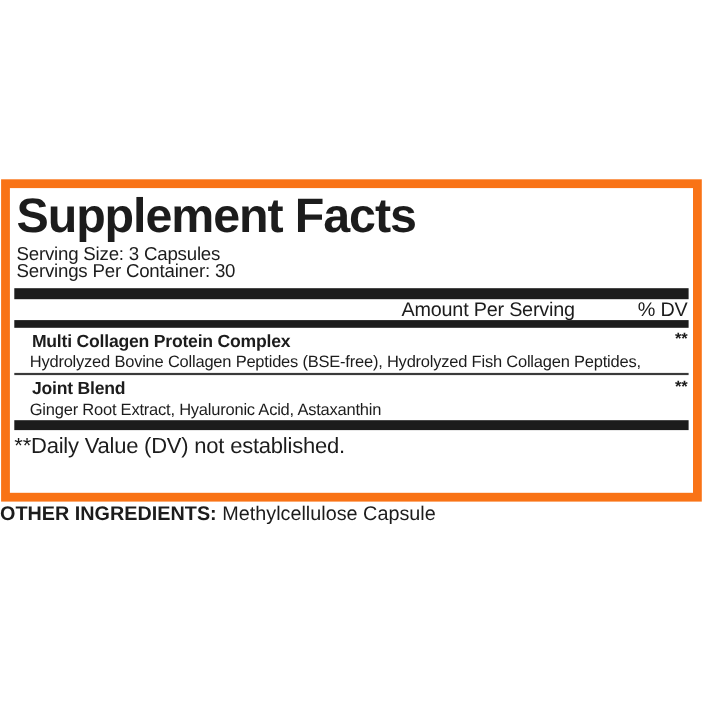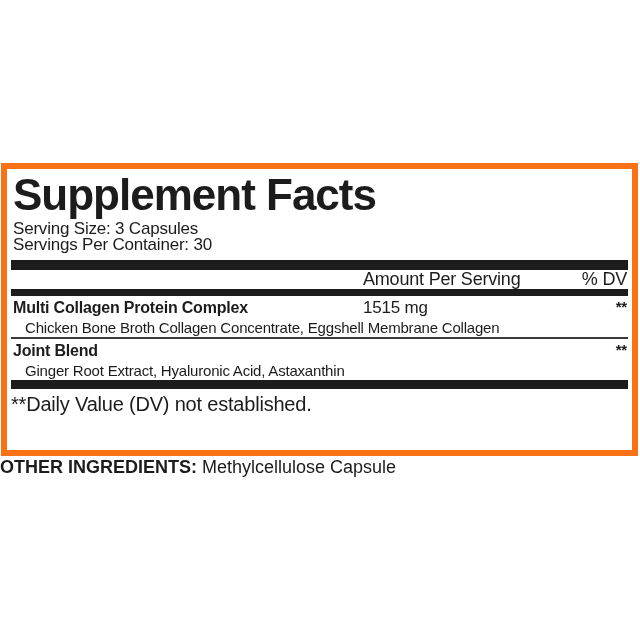--- a/index.html
+++ b/index.html
@@ -18,21 +18,21 @@
     background: #ffffff;
     overflow: hidden;
   }
   .panel {
     position: absolute;
     left: 1px;
     top: 163px;
     width: 637px;
     height: 293px;
     box-sizing: border-box;
-    border: 6px solid #f97316;
+    border: 8px solid #f97316;
     background: #ffffff;
     letter-spacing: -0.2px;
   }
   .panel-title {
     height: 52px;
     line-height: 52px;
     padding-left: 6px;
     font-size: 44px;
     font-weight: bold;
     letter-spacing: -1px;
@@ -83,20 +83,21 @@
     box-sizing: border-box;
     padding-top: 3px;
     line-height: 18px;
     font-size: 17px;
   }
   .ingredient-name {
     padding-left: 6px;
     font-size: 16px;
     font-weight: bold;
     white-space: nowrap;
+    margin-left: 14px;
   }
   .ingredient-row .amount-col { top: 3px; }
   .ingredient-row .dv-col {
     top: 2px;
     font-size: 15px;
     font-weight: bold;
   }
   .sub-line {
     height: 20px;
     box-sizing: border-box;
@@ -145,26 +146,25 @@
 
     <div class="header-row">
       <span class="amount-col">Amount Per Serving</span>
       <span class="dv-col">% DV</span>
     </div>
 
     <div class="bar bar-7"></div>
 
     <div class="ingredient-row">
       <span class="ingredient-name">Multi Collagen Protein Complex</span>
-      <span class="amount-col">1515 mg</span>
       <span class="dv-col">**</span>
     </div>
 
+    <div class="sub-line">Hydrolyzed Bovine Collagen Peptides (BSE-free), Hydrolyzed Fish Collagen Peptides,</div>
 
-    <div class="sub-line">Chicken Bone Broth Collagen Concentrate, Eggshell Membrane Collagen</div>
 
     <div class="thin-rule"></div>
 
     <div class="ingredient-row">
       <span class="ingredient-name">Joint Blend</span>
       <span class="dv-col">**</span>
     </div>
 
 
     <div class="sub-line">Ginger Root Extract, Hyaluronic Acid, Astaxanthin</div>

